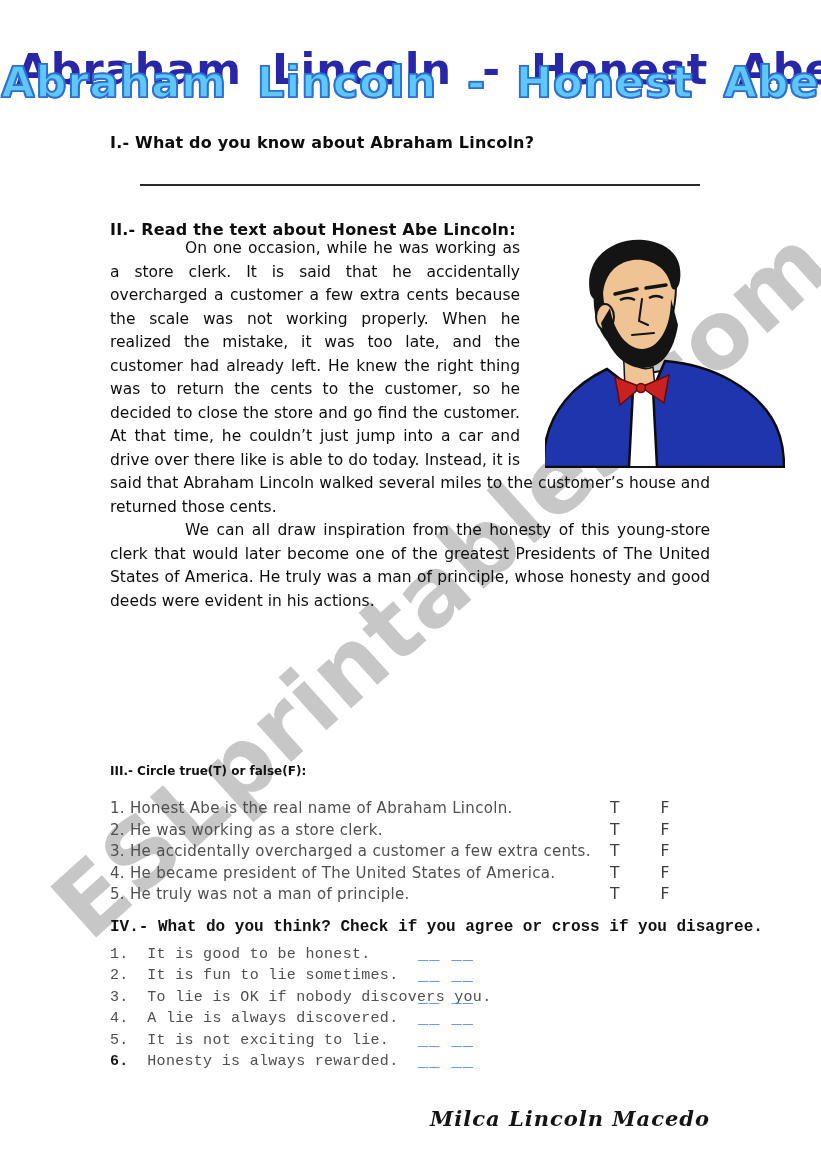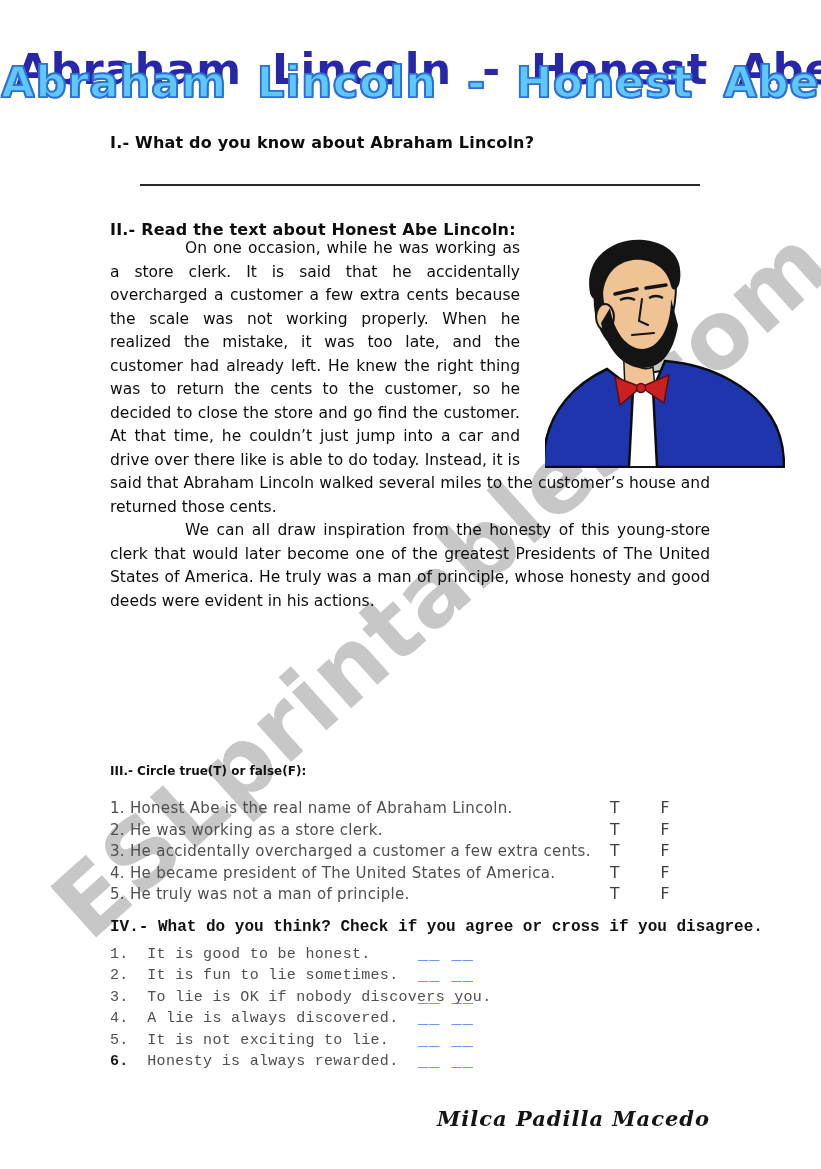--- a/index.html
+++ b/index.html
@@ -246,15 +246,15 @@
         <div class="op-row">
           <span class="op-num bold">6.</span>
           <span>Honesty is always rewarded.</span>
           <span class="op-blank">__ __</span>
         </div>
       </div>
     </div>
 
   </div>
 
-  <div class="footer">Milca Padilla Macedo</div>
+  <div class="footer">Milca Lincoln Macedo</div>
 
 </div>
 
 </body></html>

